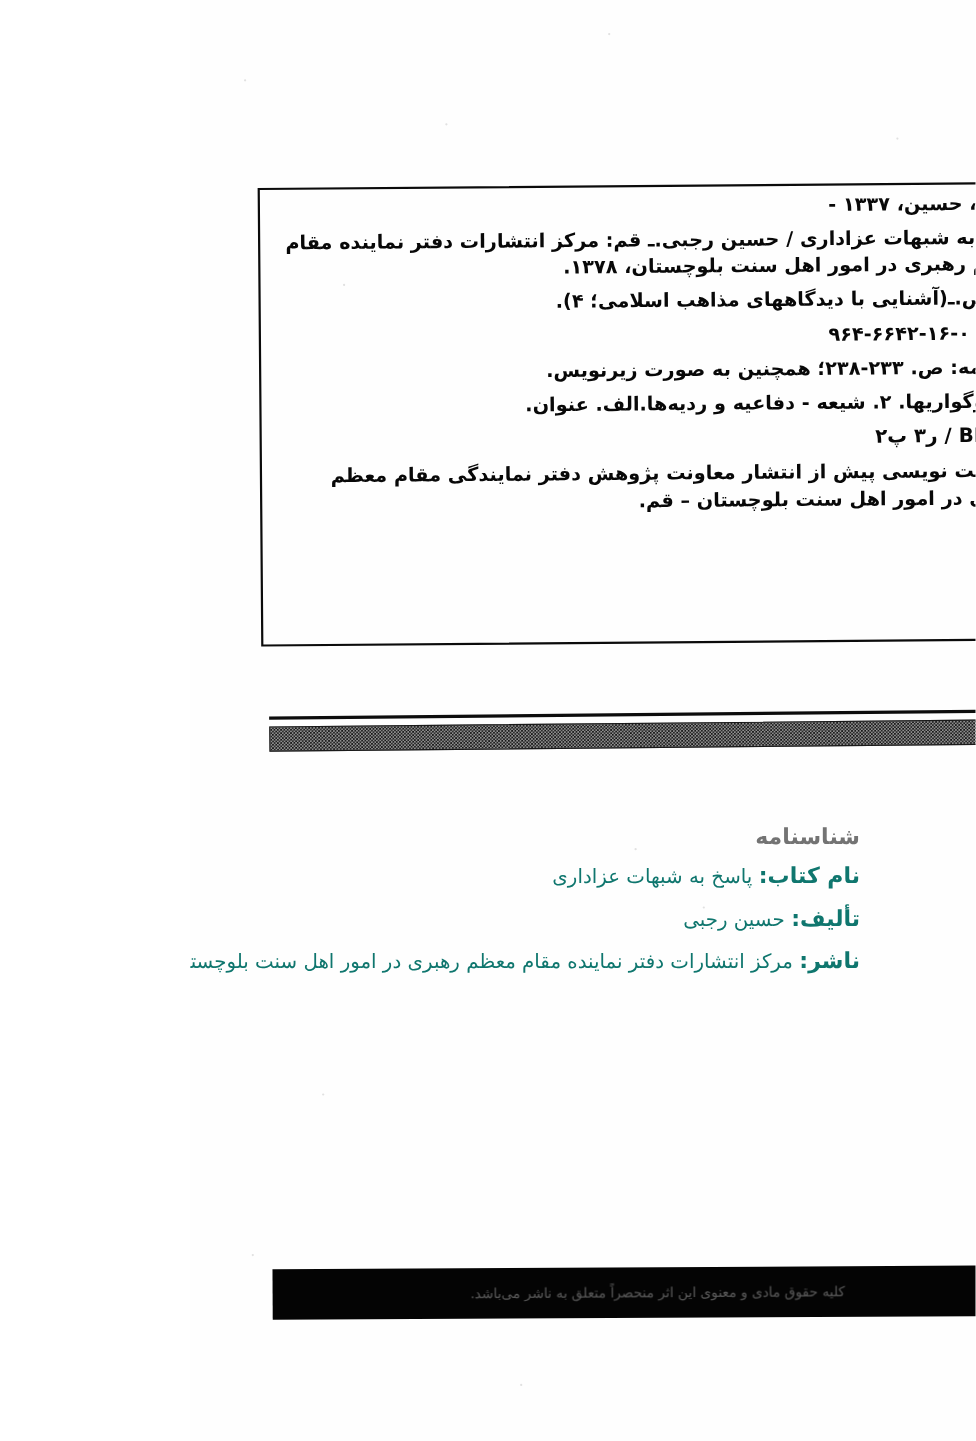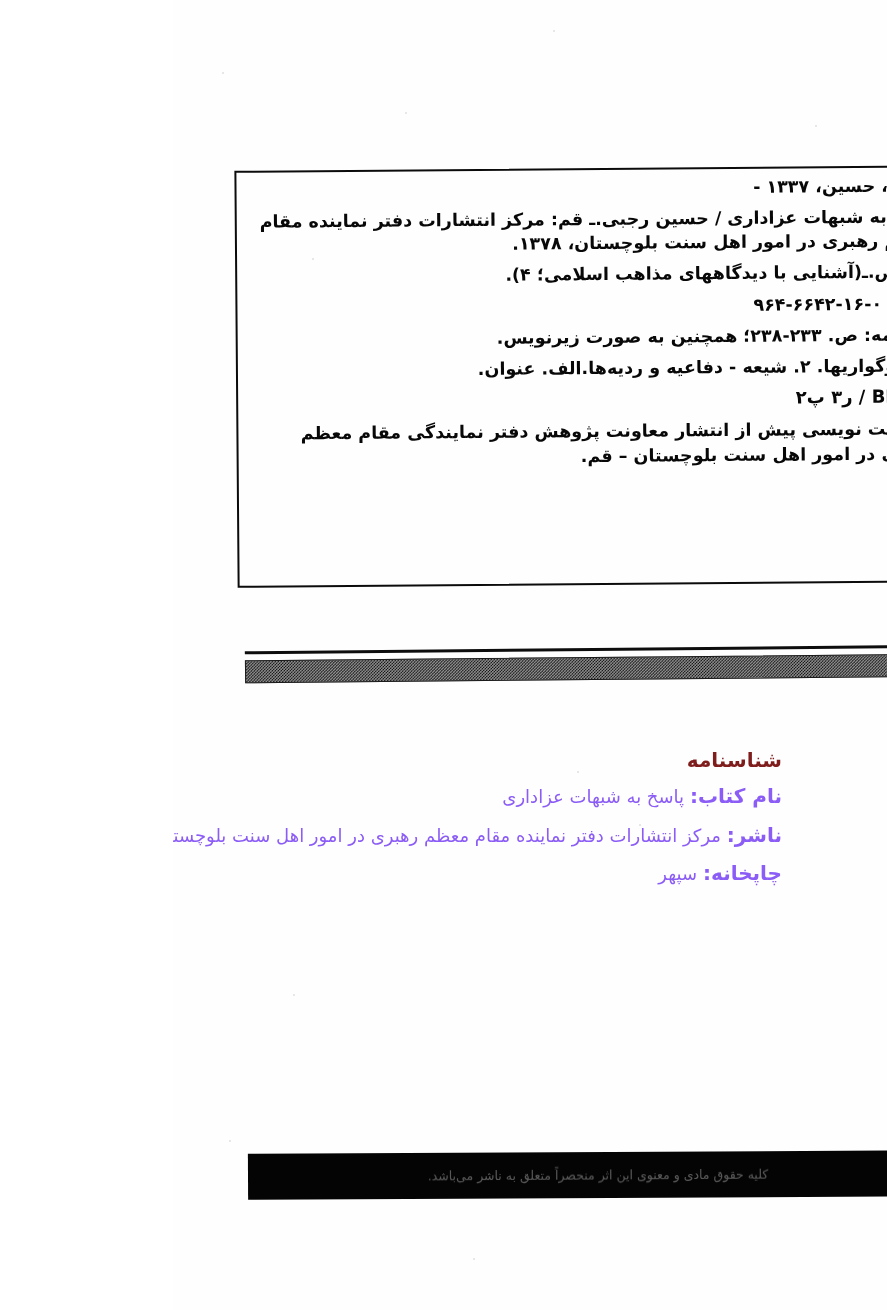--- a/index.html
+++ b/index.html
@@ -106,27 +106,27 @@
     right: 105px;
     top: 748px;
     width: 700px;
     direction: rtl;
     text-align: right;
   }
   .colophon-title {
     font-family: "DejaVu Sans", sans-serif;
     font-weight: 700;
     font-size: 20px;
-    color: #7f1d1d;
+    color: #737373;
     margin: 0 0 12px 0;
   }
   .colophon-row {
     font-family: "DejaVu Sans", sans-serif;
     font-size: 18.5px;
-    color: #8b5cf6;
+    color: #0f766e;
     margin: 0 0 13px 0;
     line-height: 1.28;
     white-space: nowrap;
   }
   .colophon-row .lbl {
     font-weight: 700;
     font-size: 20px;
   }
   .colophon-row .val {
     font-weight: 400;
@@ -198,32 +198,32 @@
   </div>
 
   <div class="colophon">
     <div class="colophon-title">شناسنامه</div>
 
     <div class="colophon-row">
       <span class="lbl">نام کتاب:</span>
       <span class="val">پاسخ به شبهات عزاداری</span>
     </div>
 
+    <div class="colophon-row">
+      <span class="lbl">تألیف:</span>
+      <span class="val">حسین رجبی</span>
+    </div>
 
     <div class="colophon-row wide">
       <span class="lbl">ناشر:</span>
       <span class="val">مرکز انتشارات دفتر نمایندە مقام معظم رهبری در امور اهل سنت بلوچستان</span>
     </div>
 
 
 
-    <div class="colophon-row">
-      <span class="lbl">چاپخانه:</span>
-      <span class="val">سپهر</span>
-    </div>
 
   </div>
 
   <div class="footer-bar">
     <div class="footer-bar-text">کلیه حقوق مادی و معنوی این اثر منحصراً متعلق به ناشر می‌باشد.</div>
   </div>
 
 </div>
 
 </body></html>

